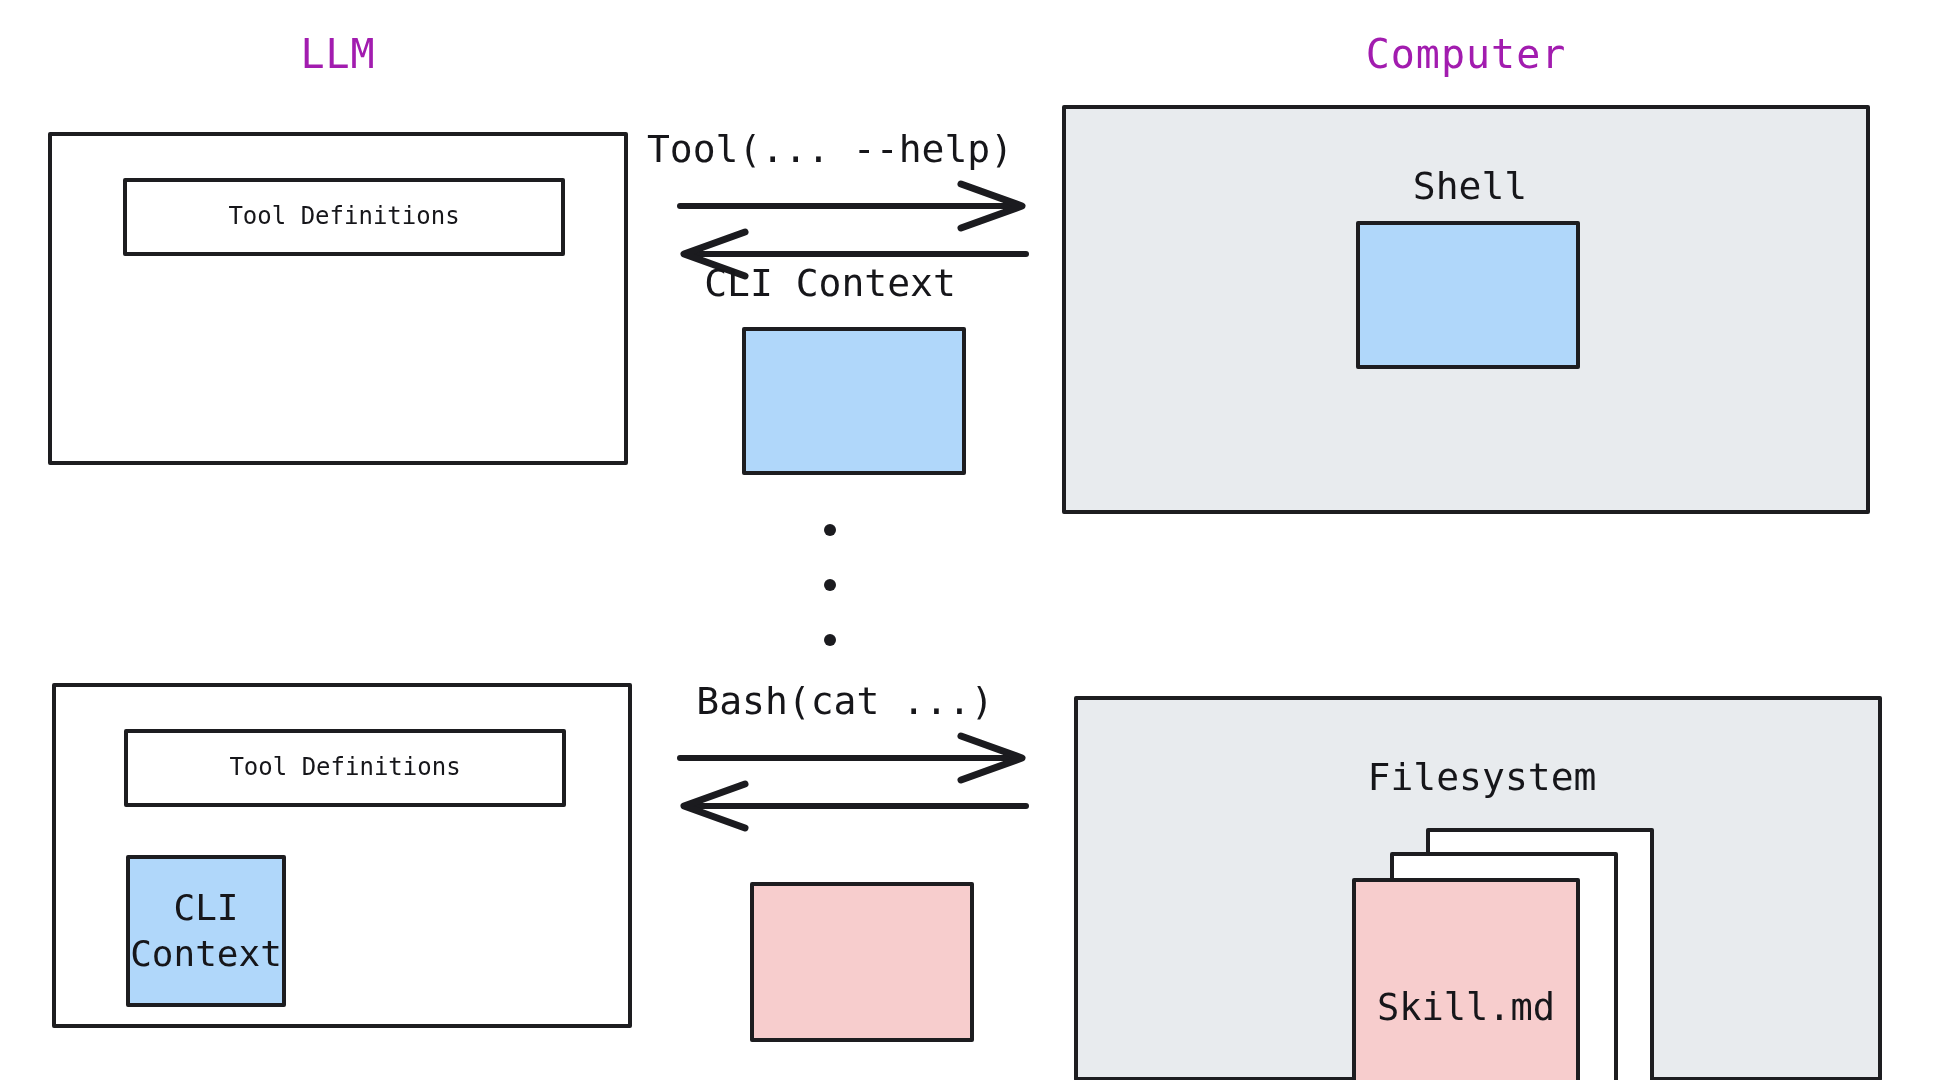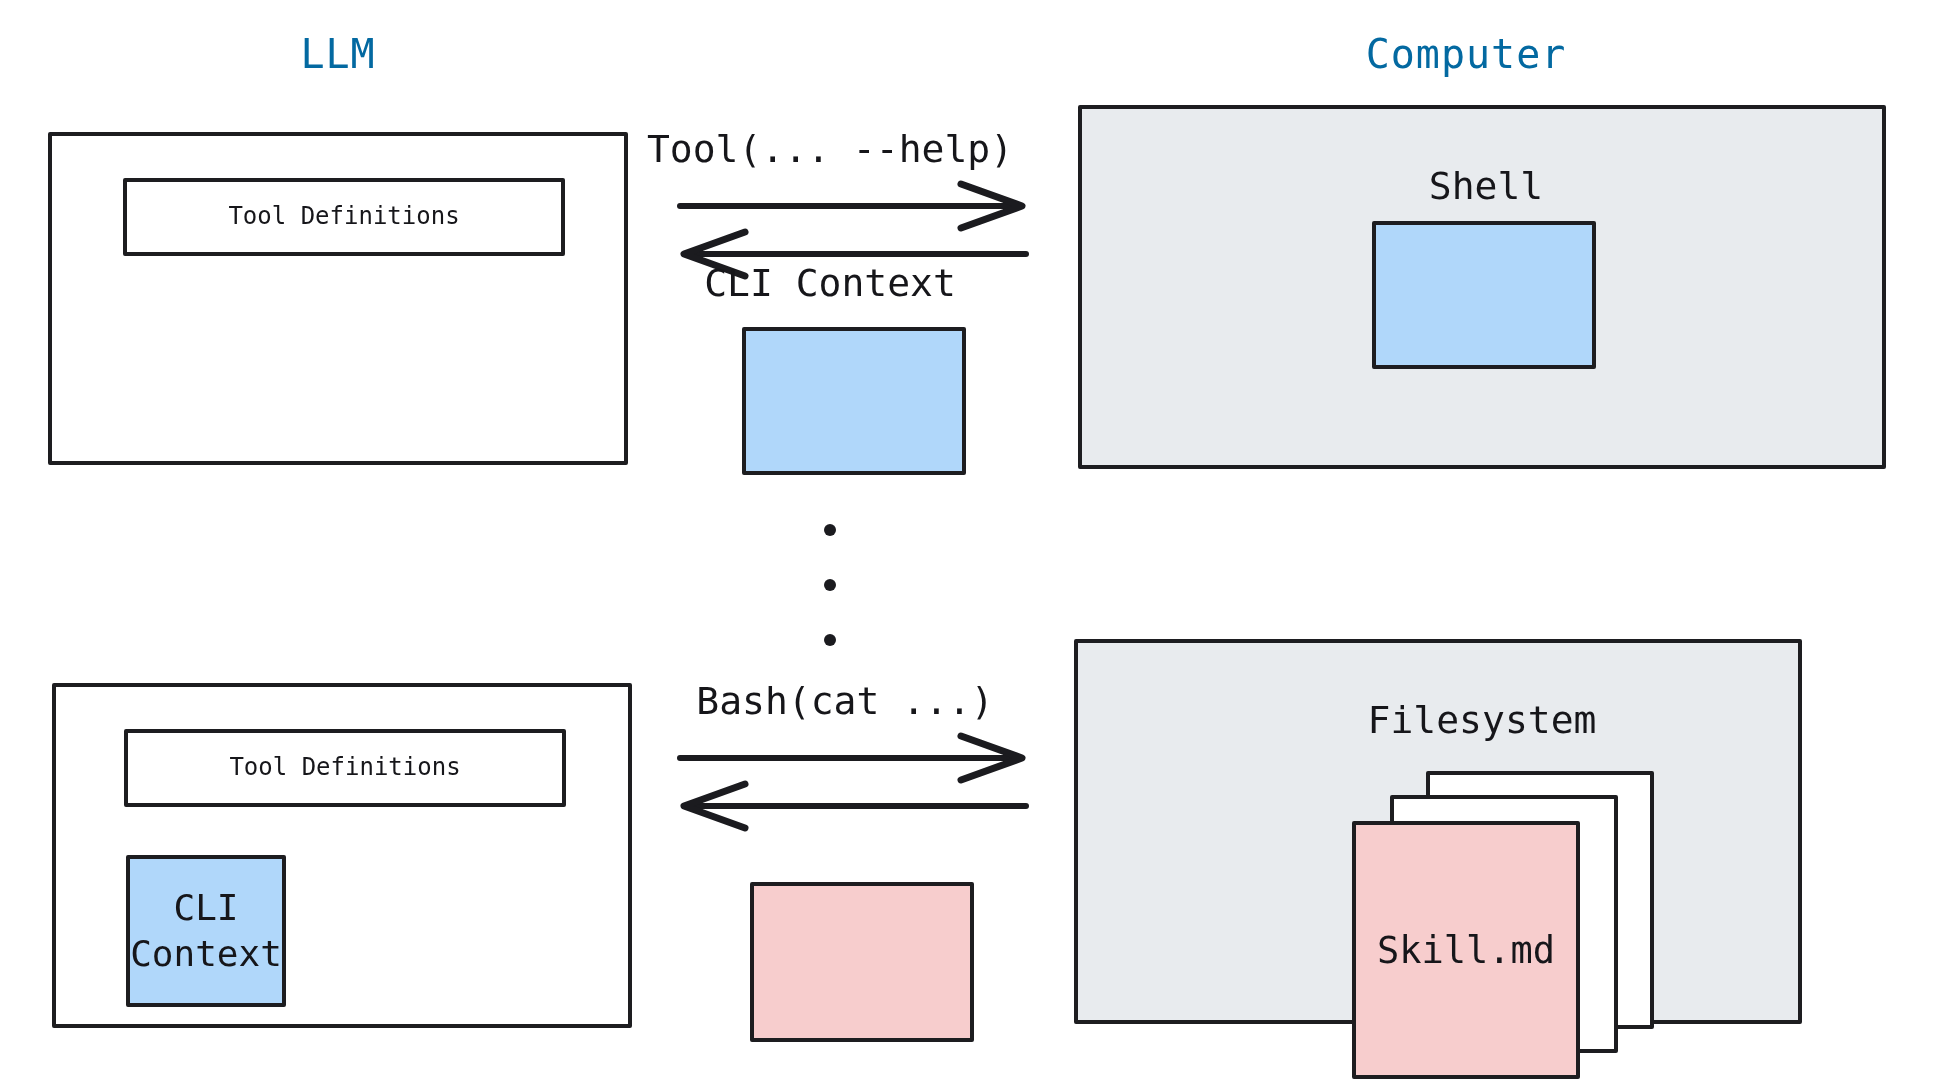--- a/index.html
+++ b/index.html
@@ -22,21 +22,21 @@
 
   
   .abs { position: absolute; }
 
   
   .col-title {
     font-size: 40px;
     letter-spacing: 1px;
     text-align: center;
     line-height: 1;
-    color: #0369a1;
+    color: #a21caf;
     white-space: nowrap;
   }
 
   
   .panel {
     box-sizing: border-box;
     border: 4px solid #1d1d20;
     background: #ffffff;
     border-radius: 2px;
   }
@@ -132,21 +132,21 @@
 
       <line x1="348" y1="76" x2="14" y2="76" stroke="#1b1b1f" stroke-width="6" stroke-linecap="round"></line>
       <path d="M 67 54 L 6 76 L 67 98" fill="none" stroke="#1b1b1f" stroke-width="7" stroke-linejoin="round" stroke-linecap="round"></path>
     </svg>
   </div>
 
   <div class="abs label big" style="left:640px; top:264px; width:380px;">CLI Context</div>
 
   <div class="abs inner-box plain-blue blue" style="left:742px; top:327px; width:224px; height:148px;"></div>
 
-  <div class="abs panel gray" style="left:1062px; top:105px; width:808px; height:364px;margin-left:16px;">
+  <div class="abs panel gray" style="left:1062px; top:105px; width:808px; height:409px;">
     <div class="abs label big" style="left:0px; top:58px; width:808px;">Shell</div>
     <div class="abs inner-box plain-blue blue" style="left:290px; top:112px; width:224px; height:148px;"></div>
   </div>
 
   <div class="abs" style="left:824px; top:524px;">
     <div class="dot abs" style="left:0px; top:0px;"></div>
     <div class="dot abs" style="left:0px; top:55px;"></div>
     <div class="dot abs" style="left:0px; top:110px;"></div>
   </div>
 
@@ -166,21 +166,21 @@
       <line x1="2" y1="28" x2="336" y2="28" stroke="#1b1b1f" stroke-width="6" stroke-linecap="round"></line>
       <path d="M 283 6 L 344 28 L 283 50" fill="none" stroke="#1b1b1f" stroke-width="7" stroke-linejoin="round" stroke-linecap="round"></path>
       <line x1="348" y1="76" x2="14" y2="76" stroke="#1b1b1f" stroke-width="6" stroke-linecap="round"></line>
       <path d="M 67 54 L 6 76 L 67 98" fill="none" stroke="#1b1b1f" stroke-width="7" stroke-linejoin="round" stroke-linecap="round"></path>
     </svg>
   </div>
 
 
   <div class="abs inner-box plain-pink pink" style="left:750px; top:882px; width:224px; height:160px;"></div>
 
-  <div class="abs panel gray" style="left:1074px; top:639px; width:728px; height:385px;">
+  <div class="abs panel gray" style="left:1074px; top:696px; width:808px; height:385px;">
     <div class="abs label big" style="left:0px; top:58px; width:808px;">Filesystem</div>
 
     <div class="abs card" style="left:348px; top:128px; width:228px; height:258px;"></div>
     <div class="abs card" style="left:312px; top:152px; width:228px; height:258px;"></div>
     <div class="abs card front" style="left:274px; top:178px; width:228px; height:258px;">Skill.md</div>
   </div>
 
 </div>
 
 </body></html>

